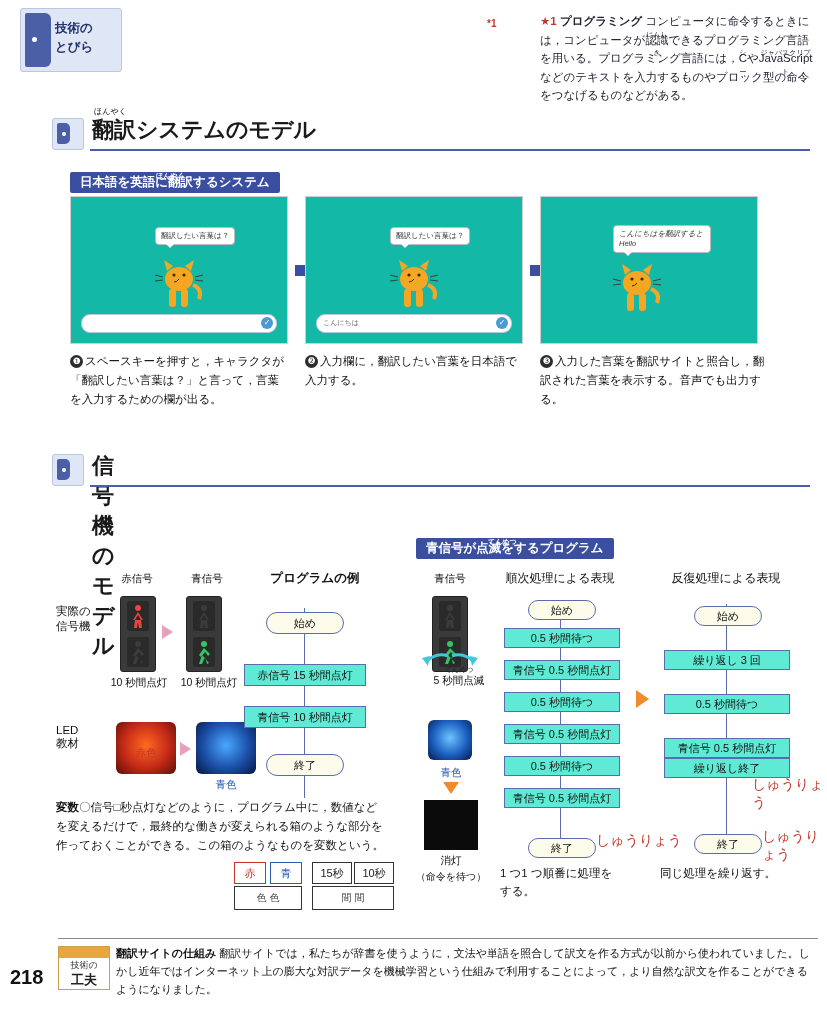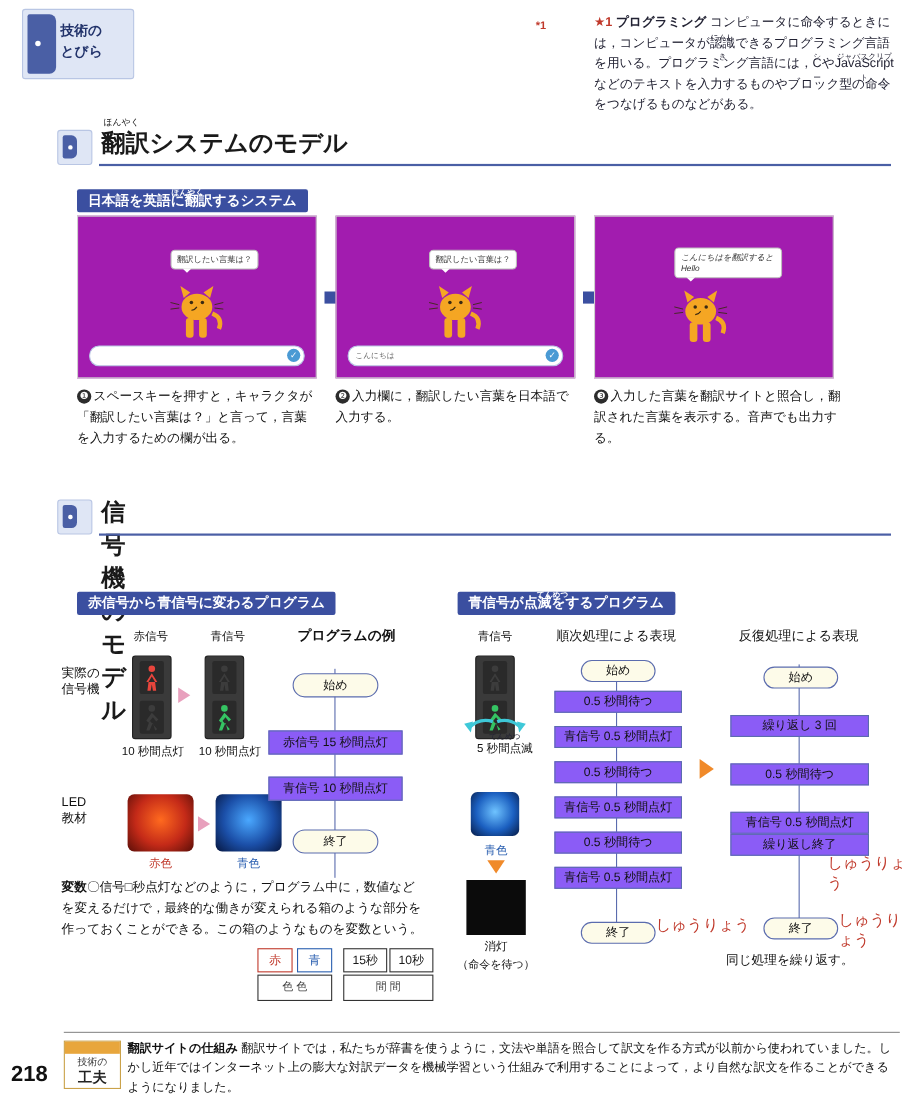--- a/index.html
+++ b/index.html
@@ -79,21 +79,21 @@
   
   .pill{
     position:absolute;height:21px;background:#3b4fa0;color:#fff;
     font-size:12.5px;font-weight:bold;padding:0 10px;line-height:21px;
     border-radius:2px;white-space:nowrap;
   }
   .pill .ruby{position:absolute;font-size:7px;color:#fff;}
 
   
   .spanel{
-    position:absolute;width:216px;height:146px;background:#a21caf;
+    position:absolute;width:216px;height:146px;background:#14b8a6;
     border:1px solid #cfcfcf;
   }
   .bubble{
     position:absolute;background:#fff;border:1px solid #bdbdbd;border-radius:4px;
     font-size:7.5px;color:#333;padding:3px 5px;line-height:10px;
   }
   .bubble:after{
     content:"";position:absolute;left:10px;bottom:-4px;width:0;height:0;
     border-left:4px solid transparent;border-right:4px solid transparent;
     border-top:4px solid #fff;
@@ -126,21 +126,21 @@
     display:inline-block;width:13px;height:13px;border-radius:50%;
     background:#2c2c2c;color:#fff;font-size:9px;line-height:13px;text-align:center;
     margin-right:2px;vertical-align:1px;
   }
 
   
   .btext{position:absolute;font-size:12.5px;line-height:20px;color:#111;}
 
   
   .fblk{
-    position:absolute;background:#8b5cf6;border:1px solid #5b6cae;
+    position:absolute;background:#5eead4;border:1px solid #5b6cae;
     font-size:11px;text-align:center;color:#111;white-space:nowrap;
   }
   .fblk.round{border-radius:11px;background:#fdfbe9;}
   .vline{position:absolute;width:1px;background:#5b6cae;}
   .dstar{position:absolute;font-size:14px;color:#c0392b;}
 
   
   .tl{
     position:absolute;width:34px;height:74px;background:#3a3a3a;border-radius:3px;
     border:1px solid #222;
@@ -291,21 +291,20 @@
     <span class="cnum">❸</span><span>入力した言葉を翻訳サイトと照合し，翻訳された言葉を表示する。音声でも出力する。</span>
   </div>
 
   <div class="sec" style="left:52px;top:452px;">
     <div class="ico"></div>
     <div class="txt">信号機のモデル</div>
     <div class="rule" style="width:720px;"></div>
   </div>
 
 
-  <div class="pill" style="left:70px;top:538px;">赤信号から青信号に変わるプログラム</div>
 
   <div class="pill" style="left:416px;top:538px;">
     <span class="ruby" style="left:72px;top:-7px;">てんめつ</span>
     <span>青信号が点滅をするプログラム</span>
   </div>
 
   <div class="smallcap" style="left:112px;top:572px;width:50px;">赤信号</div>
   <div class="smallcap" style="left:182px;top:572px;width:50px;">青信号</div>
   <div class="smallcap" style="left:250px;top:570px;width:130px;font-size:12.5px;font-weight:bold;">プログラムの例</div>
 
@@ -349,21 +348,21 @@
   <div class="smallcap" style="left:174px;top:676px;width:70px;">10 秒間点灯</div>
 
   <div class="smallcap" style="left:56px;top:724px;width:60px;text-align:left;font-size:11.5px;">
     <div>LED</div>
     <div>教材</div>
   </div>
 
   <div class="led" style="left:116px;top:722px;background:radial-gradient(circle at 50% 45%, #ff6a1f 0%, #c42a18 55%, #5a0e08 100%);"></div>
   <div class="pinkarrow" style="left:180px;top:742px;"></div>
   <div class="led" style="left:196px;top:722px;background:radial-gradient(circle at 50% 45%, #4aa8ff 0%, #1b4fa8 55%, #06163f 100%);"></div>
-  <div class="smallcap" style="left:116px;top:778px;width:60px;color:#c0392b;text-align:center;">赤色</div>
+  <div class="smallcap" style="left:116px;top:746px;width:60px;color:#c0392b;text-align:center;">赤色</div>
   <div class="smallcap" style="left:196px;top:778px;width:60px;color:#2a5fb0;">青色</div>
 
   <div class="btext" style="left:56px;top:798px;width:330px;font-size:11.5px;line-height:19px;">
     <b>変数</b><span>〇信号□秒点灯などのように，プログラム中に，数値などを変えるだけで，最終的な働きが変えられる箱のような部分を作っておくことができる。この箱のようなものを変数という。</span>
   </div>
 
   <div class="varbox red" style="left:234px;top:862px;width:30px;height:20px;line-height:20px;">赤</div>
   <div class="varbox blue" style="left:270px;top:862px;width:30px;height:20px;line-height:20px;">青</div>
   <div class="varbox" style="left:312px;top:862px;width:38px;height:20px;line-height:20px;">15秒</div>
   <div class="varbox" style="left:354px;top:862px;width:38px;height:20px;line-height:20px;">10秒</div>
@@ -412,20 +411,21 @@
   <div class="vline" style="left:560px;top:604px;height:252px;"></div>
   <div class="fblk round" style="left:528px;top:600px;width:66px;height:18px;line-height:18px;">始め</div>
   <div class="fblk" style="left:504px;top:628px;width:114px;height:18px;line-height:18px;">0.5 秒間待つ</div>
   <div class="fblk" style="left:504px;top:660px;width:114px;height:18px;line-height:18px;">青信号 0.5 秒間点灯</div>
   <div class="fblk" style="left:504px;top:692px;width:114px;height:18px;line-height:18px;">0.5 秒間待つ</div>
   <div class="fblk" style="left:504px;top:724px;width:114px;height:18px;line-height:18px;">青信号 0.5 秒間点灯</div>
   <div class="fblk" style="left:504px;top:756px;width:114px;height:18px;line-height:18px;">0.5 秒間待つ</div>
   <div class="fblk" style="left:504px;top:788px;width:114px;height:18px;line-height:18px;">青信号 0.5 秒間点灯</div>
   <div class="fblk round" style="left:528px;top:838px;width:66px;height:18px;line-height:18px;">終了</div>
   <div class="dstar" style="left:596px;top:832px;">しゅうりょう</div>
+  <div class="smallcap" style="left:500px;top:864px;width:120px;text-align:left;font-size:11.5px;line-height:18px;">1 つ1 つ順番に処理をする。</div>
 
   <div class="orangearrow" style="left:636px;top:690px;"></div>
 
   <div class="smallcap" style="left:656px;top:570px;width:140px;font-size:12px;">反復処理による表現</div>
   <div class="vline" style="left:726px;top:604px;height:248px;"></div>
   <div class="fblk round" style="left:694px;top:606px;width:66px;height:18px;line-height:18px;">始め</div>
   <div class="fblk" style="left:664px;top:650px;width:124px;height:18px;line-height:18px;">繰り返し 3 回</div>
   <div class="fblk" style="left:664px;top:694px;width:124px;height:18px;line-height:18px;">0.5 秒間待つ</div>
   <div class="fblk" style="left:664px;top:738px;width:124px;height:18px;line-height:18px;">青信号 0.5 秒間点灯</div>
   <div class="fblk" style="left:664px;top:758px;width:124px;height:18px;line-height:18px;">繰り返し終了</div>

